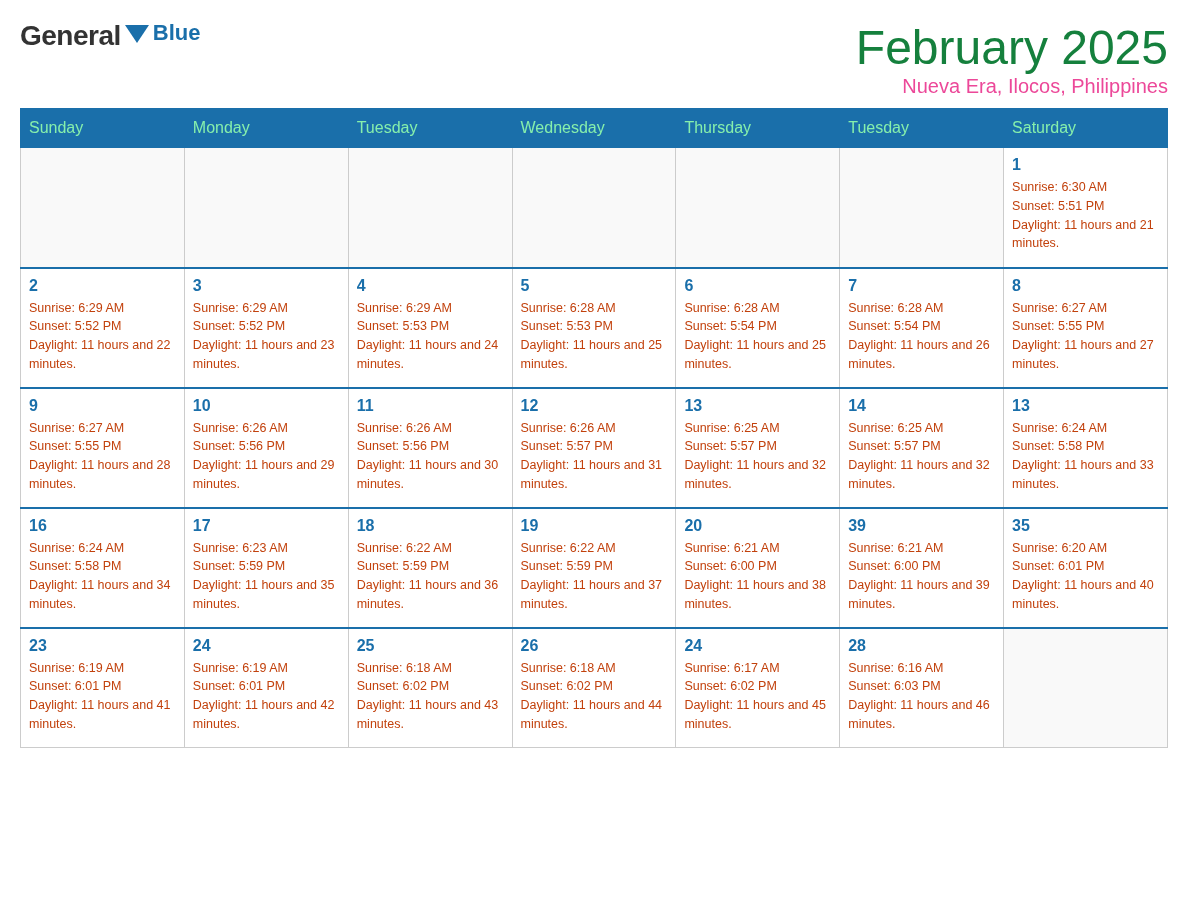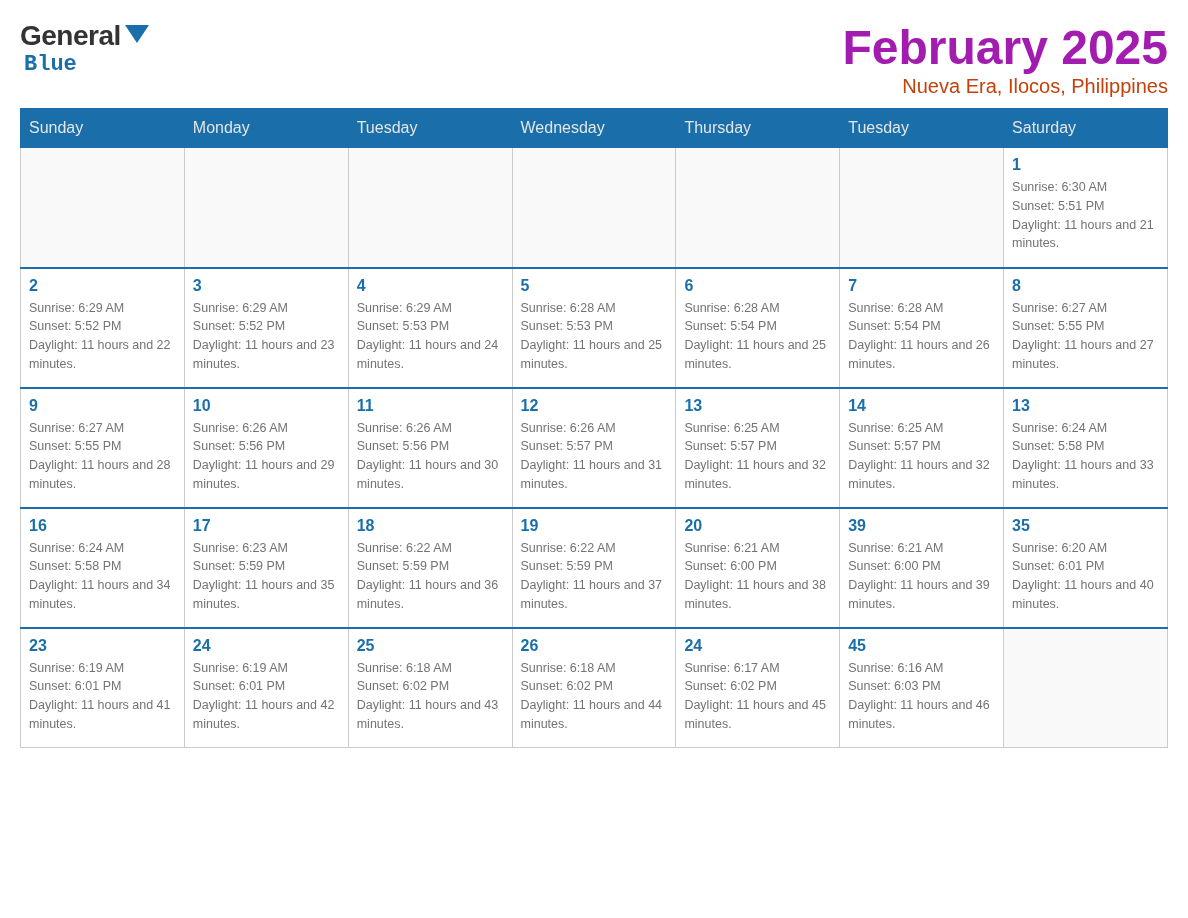--- a/index.html
+++ b/index.html
@@ -11,69 +11,68 @@
       min-height: 918px;
     }
     .header {
       display: flex;
       justify-content: space-between;
       align-items: flex-start;
       margin-bottom: 10px;
     }
     .logo {
       display: flex;
-      flex-direction: column;
+      flex-direction: row;
       align-items: flex-start;
     }
     .logo-general {
       font-size: 28px;
       font-weight: bold;
       color: #333;
       letter-spacing: -0.5px;
     }
     .logo-blue {
       font-size: 22px;
       font-weight: bold;
       color: #1a6faa;
       margin-left: 4px;
-      font-family: Liberation Mono, monospace;
     }
     .logo-line {
       display: flex;
       align-items: center;
     }
     .logo-triangle {
       width: 0;
       height: 0;
       border-left: 12px solid transparent;
       border-right: 12px solid transparent;
       border-top: 18px solid #1a6faa;
       margin-left: 4px;
       margin-top: -4px;
     }
     .title-block {
       text-align: right;
     }
     .month-title {
       font-size: 48px;
-      font-weight: bold;
-      color: #a21caf;
+      font-weight: normal;
+      color: #15803d;
     }
     .location {
       font-size: 20px;
-      color: #c2410c;
+      color: #ec4899;
     }
     .calendar {
       width: 100%;
       border-collapse: collapse;
       border: 1px solid #ccc;
     }
     .calendar th {
       background-color: #1a6faa;
-      color: #e5e5e5;
+      color: #86efac;
       padding: 10px 8px;
       text-align: left;
       font-size: 16px;
       font-weight: normal;
       border: 1px solid #1a6faa;
     }
     .calendar td {
       vertical-align: top;
       padding: 8px;
       border: 1px solid #ccc;
@@ -85,21 +84,21 @@
     .day-num {
       font-size: 16px;
       font-weight: bold;
       color: #1a6faa;
       display: block;
       margin-bottom: 4px;
     }
     .day-info {
       font-size: 12.5px;
       line-height: 1.5;
-      color: #737373;
+      color: #c2410c;
     }
     .empty-cell {
       background: #f9f9f9;
     }
     .row-divider td {
       border-top: 2px solid #1a6faa;
     }
   </style>
 </head>
 <body>
@@ -248,19 +247,19 @@
         </td>
         <td>
           <span class="day-num">26</span>
           <div class="day-info">Sunrise: 6:18 AM<br>Sunset: 6:02 PM<br>Daylight: 11 hours and 44 minutes.</div>
         </td>
         <td>
           <span class="day-num">24</span>
           <div class="day-info">Sunrise: 6:17 AM<br>Sunset: 6:02 PM<br>Daylight: 11 hours and 45 minutes.</div>
         </td>
         <td>
-          <span class="day-num">45</span>
+          <span class="day-num">28</span>
           <div class="day-info">Sunrise: 6:16 AM<br>Sunset: 6:03 PM<br>Daylight: 11 hours and 46 minutes.</div>
         </td>
         <td class="empty-cell"></td>
       </tr>
     </tbody>
 </table>
 
 </body></html>

